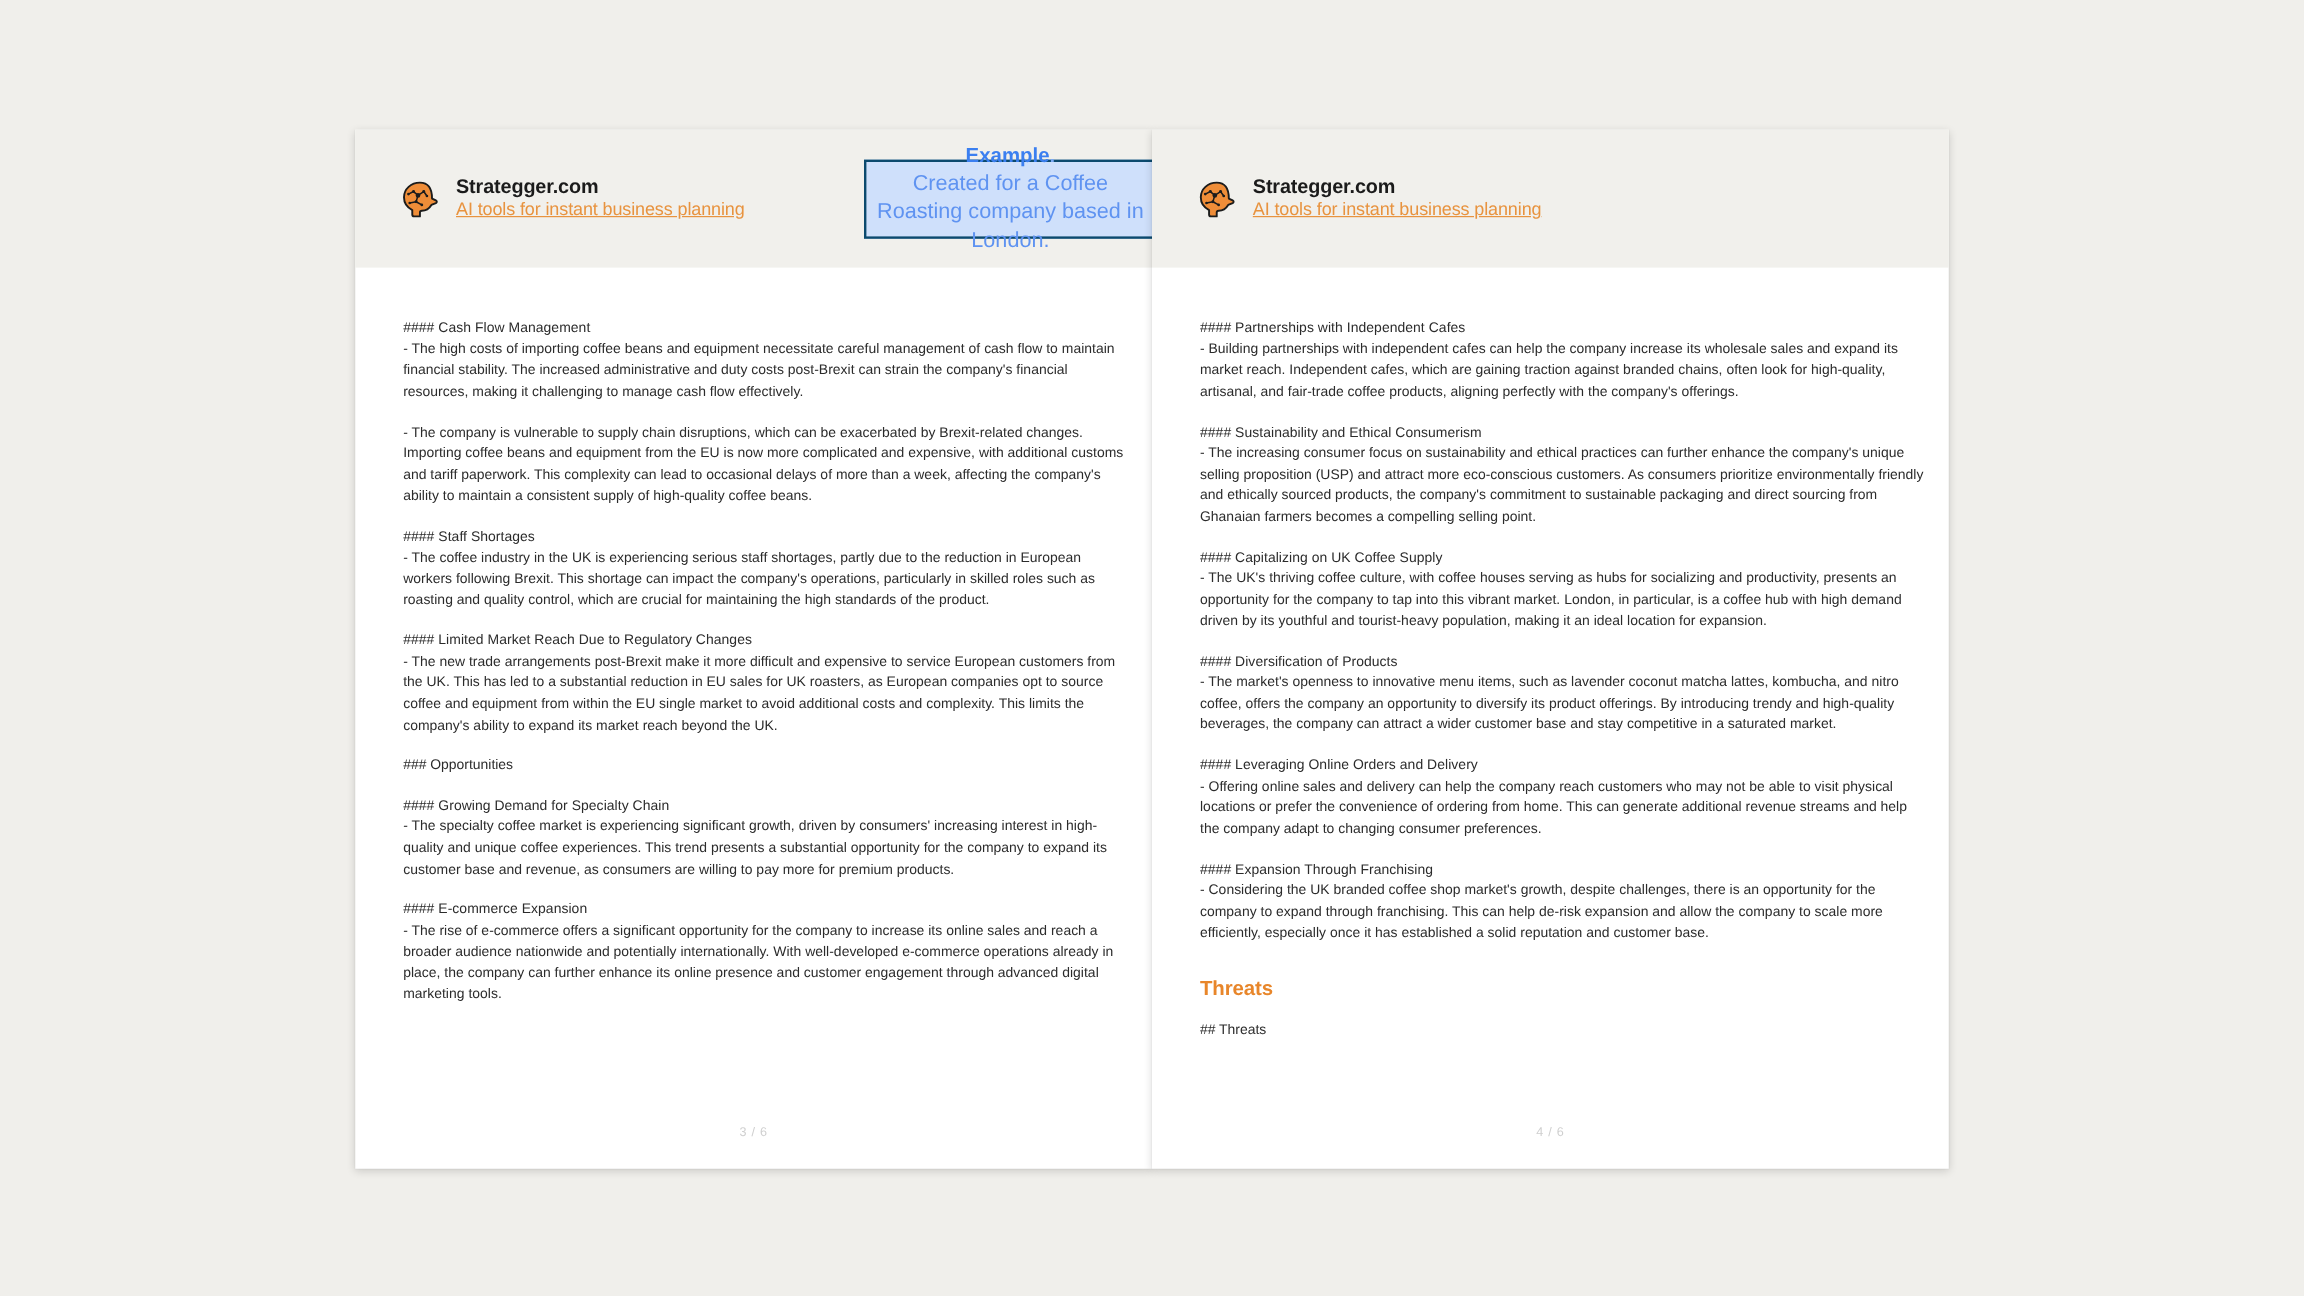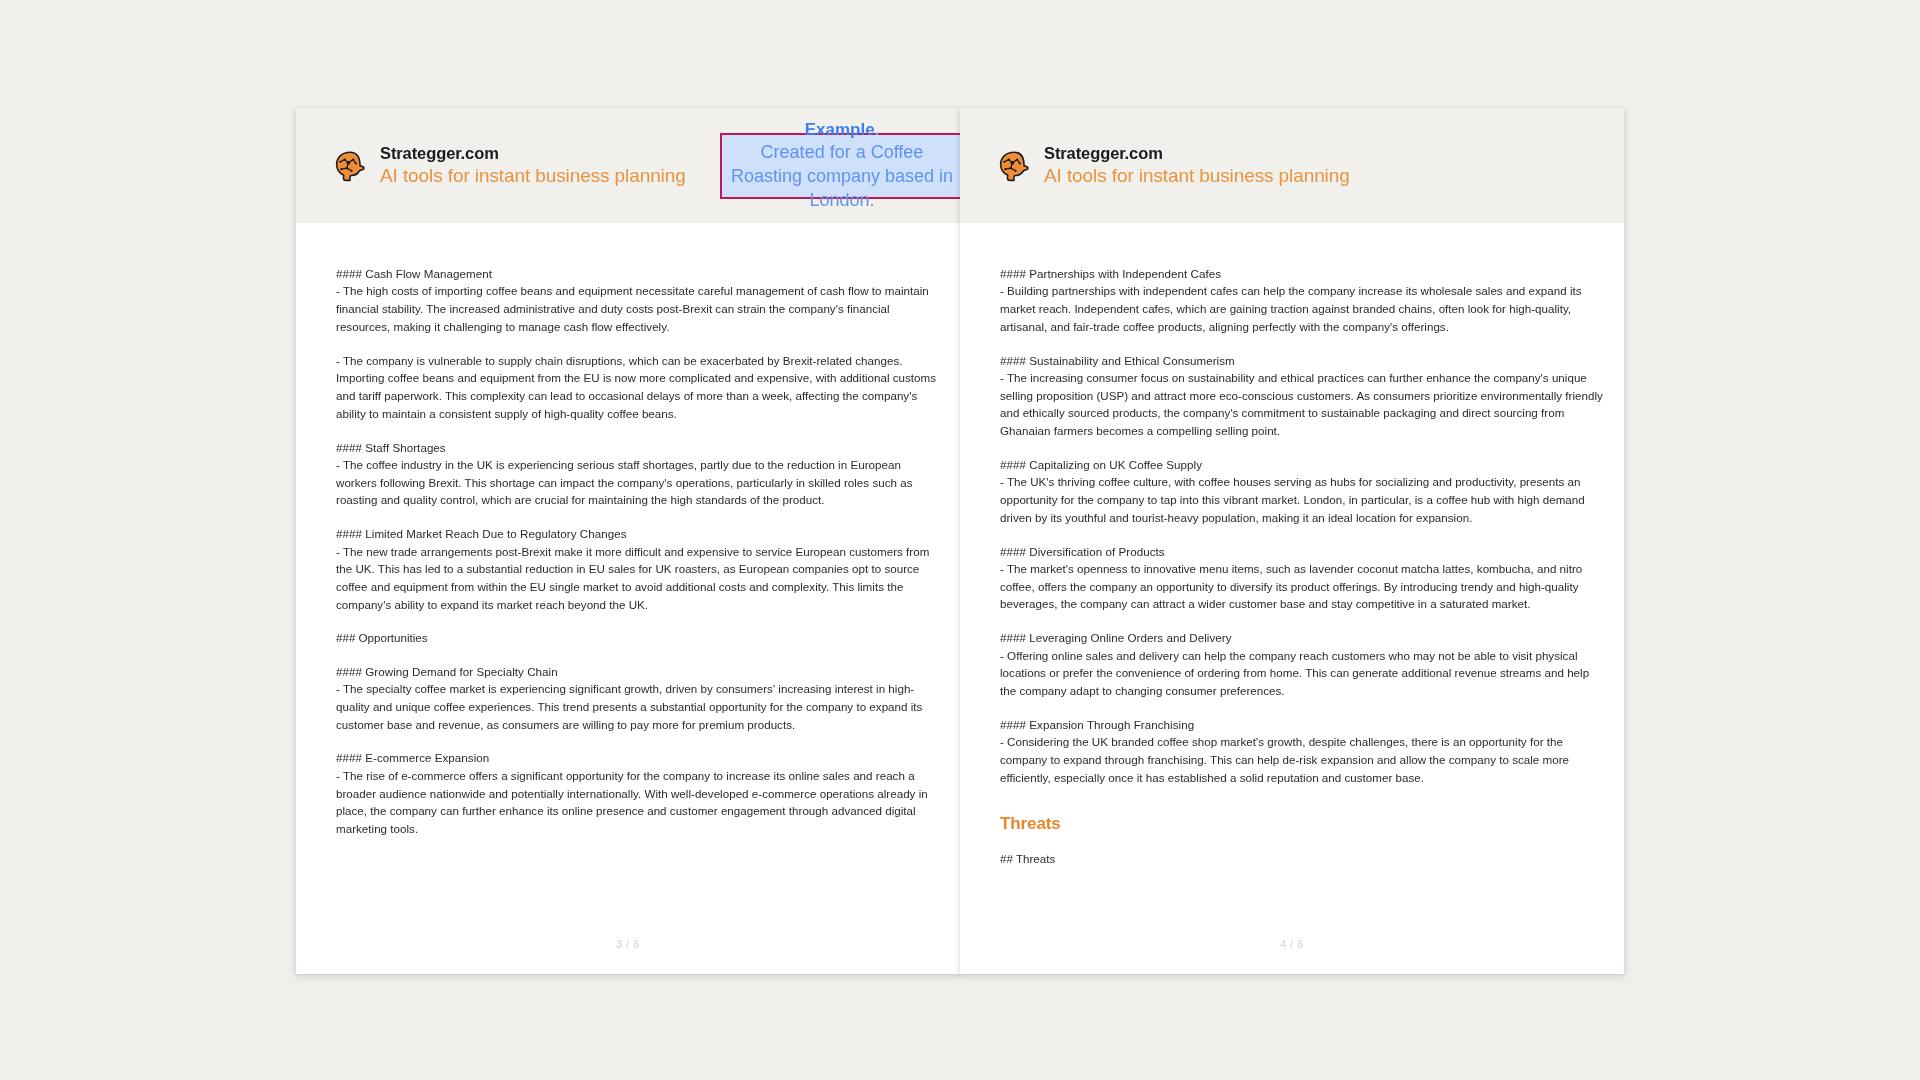--- a/index.html
+++ b/index.html
@@ -49,33 +49,34 @@
     display:block;
   }
   .brand-text { line-height:1.25; }
   .brand-name {
     font-size:16.5px;
     font-weight:bold;
     color:#1b1b1b;
     letter-spacing:-0.1px;
   }
   .brand-tagline {
-    font-size:19px;
+    font-size:15px;
     color:#e8933f;
     letter-spacing:-0.1px;
+    text-decoration:underline;
   }
 
   .example-badge {
     position:absolute;
     left:424px;
     top:25px;
     width:244px;
     height:66px;
     background:#cfe0fb;
-    border:2px solid #be185d;
+    border:2px solid #0c4a6e;
     display:flex;
     flex-direction:column;
     align-items:center;
     justify-content:center;
     text-align:center;
     padding:4px 8px;
   }
   .example-title {
     font-size:17px;
     font-weight:bold;

